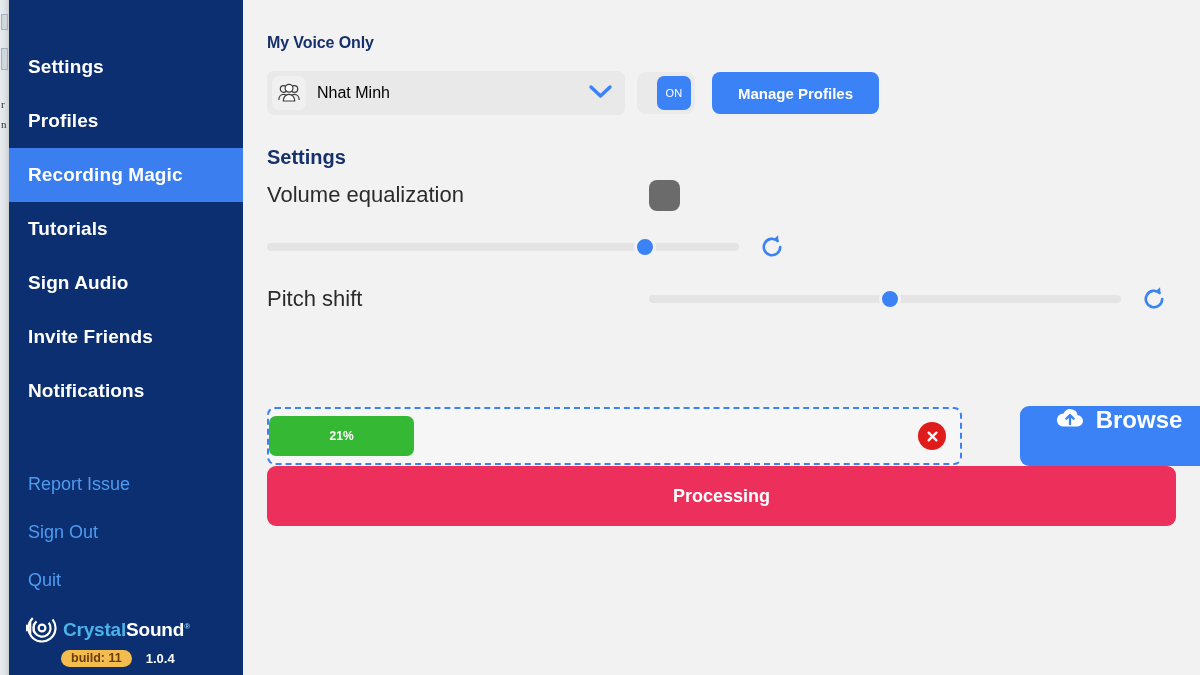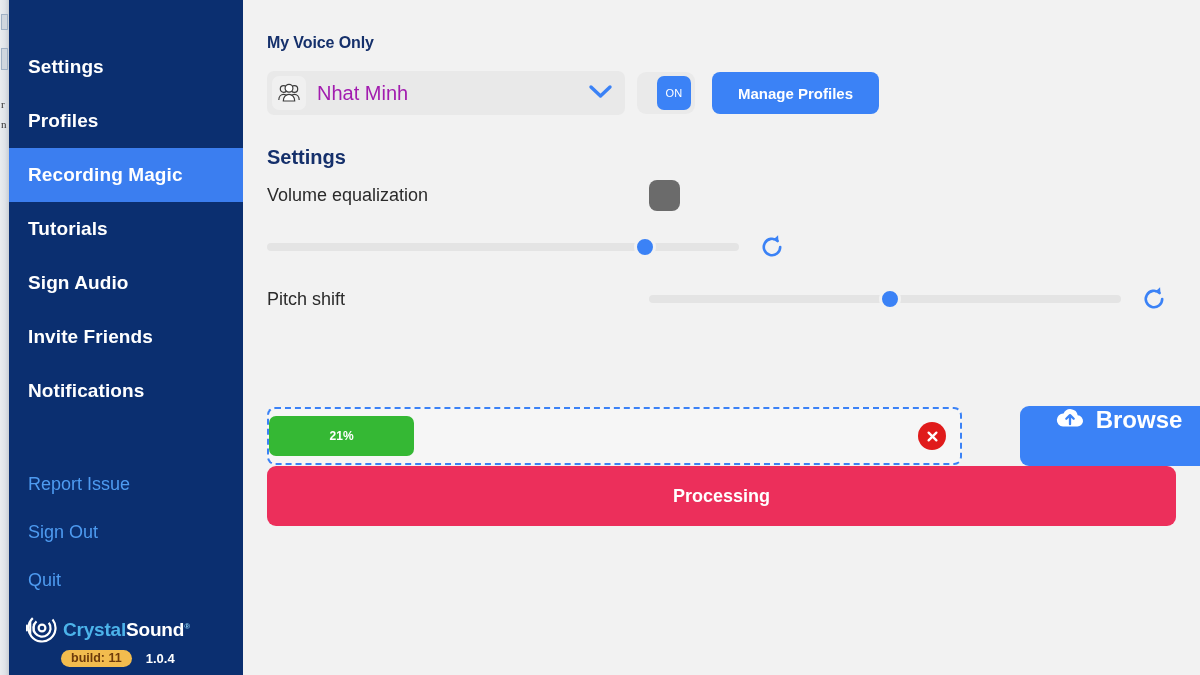--- a/index.html
+++ b/index.html
@@ -164,22 +164,22 @@
     background: #f0f0f0;
     border-radius: 7px;
     display: flex;
     align-items: center;
     justify-content: center;
     flex: none;
   }
   .sel-text {
     flex: 1;
     margin-left: 11px;
-    color: #a21caf;
-    font-size: 20px;
+    color: #000000;
+    font-size: 16px;
   }
   .chev { flex: none; }
 
   .toggle {
     width: 58px; height: 42px;
     background: #eaeaea;
     border-radius: 9px;
     display: flex;
     justify-content: flex-end;
     align-items: center;
@@ -222,21 +222,21 @@
   }
 
   .setting-row {
     display: flex;
     align-items: center;
     height: 52px;
   }
   .setting-label {
     width: 382px;
     color: #2b2b2b;
-    font-size: 18px;
+    font-size: 22px;
     flex: none;
   }
   .ctrl-area {
     flex: 1;
     display: flex;
     align-items: center;
   }
 
   .sq-toggle {
     width: 31px; height: 31px;

